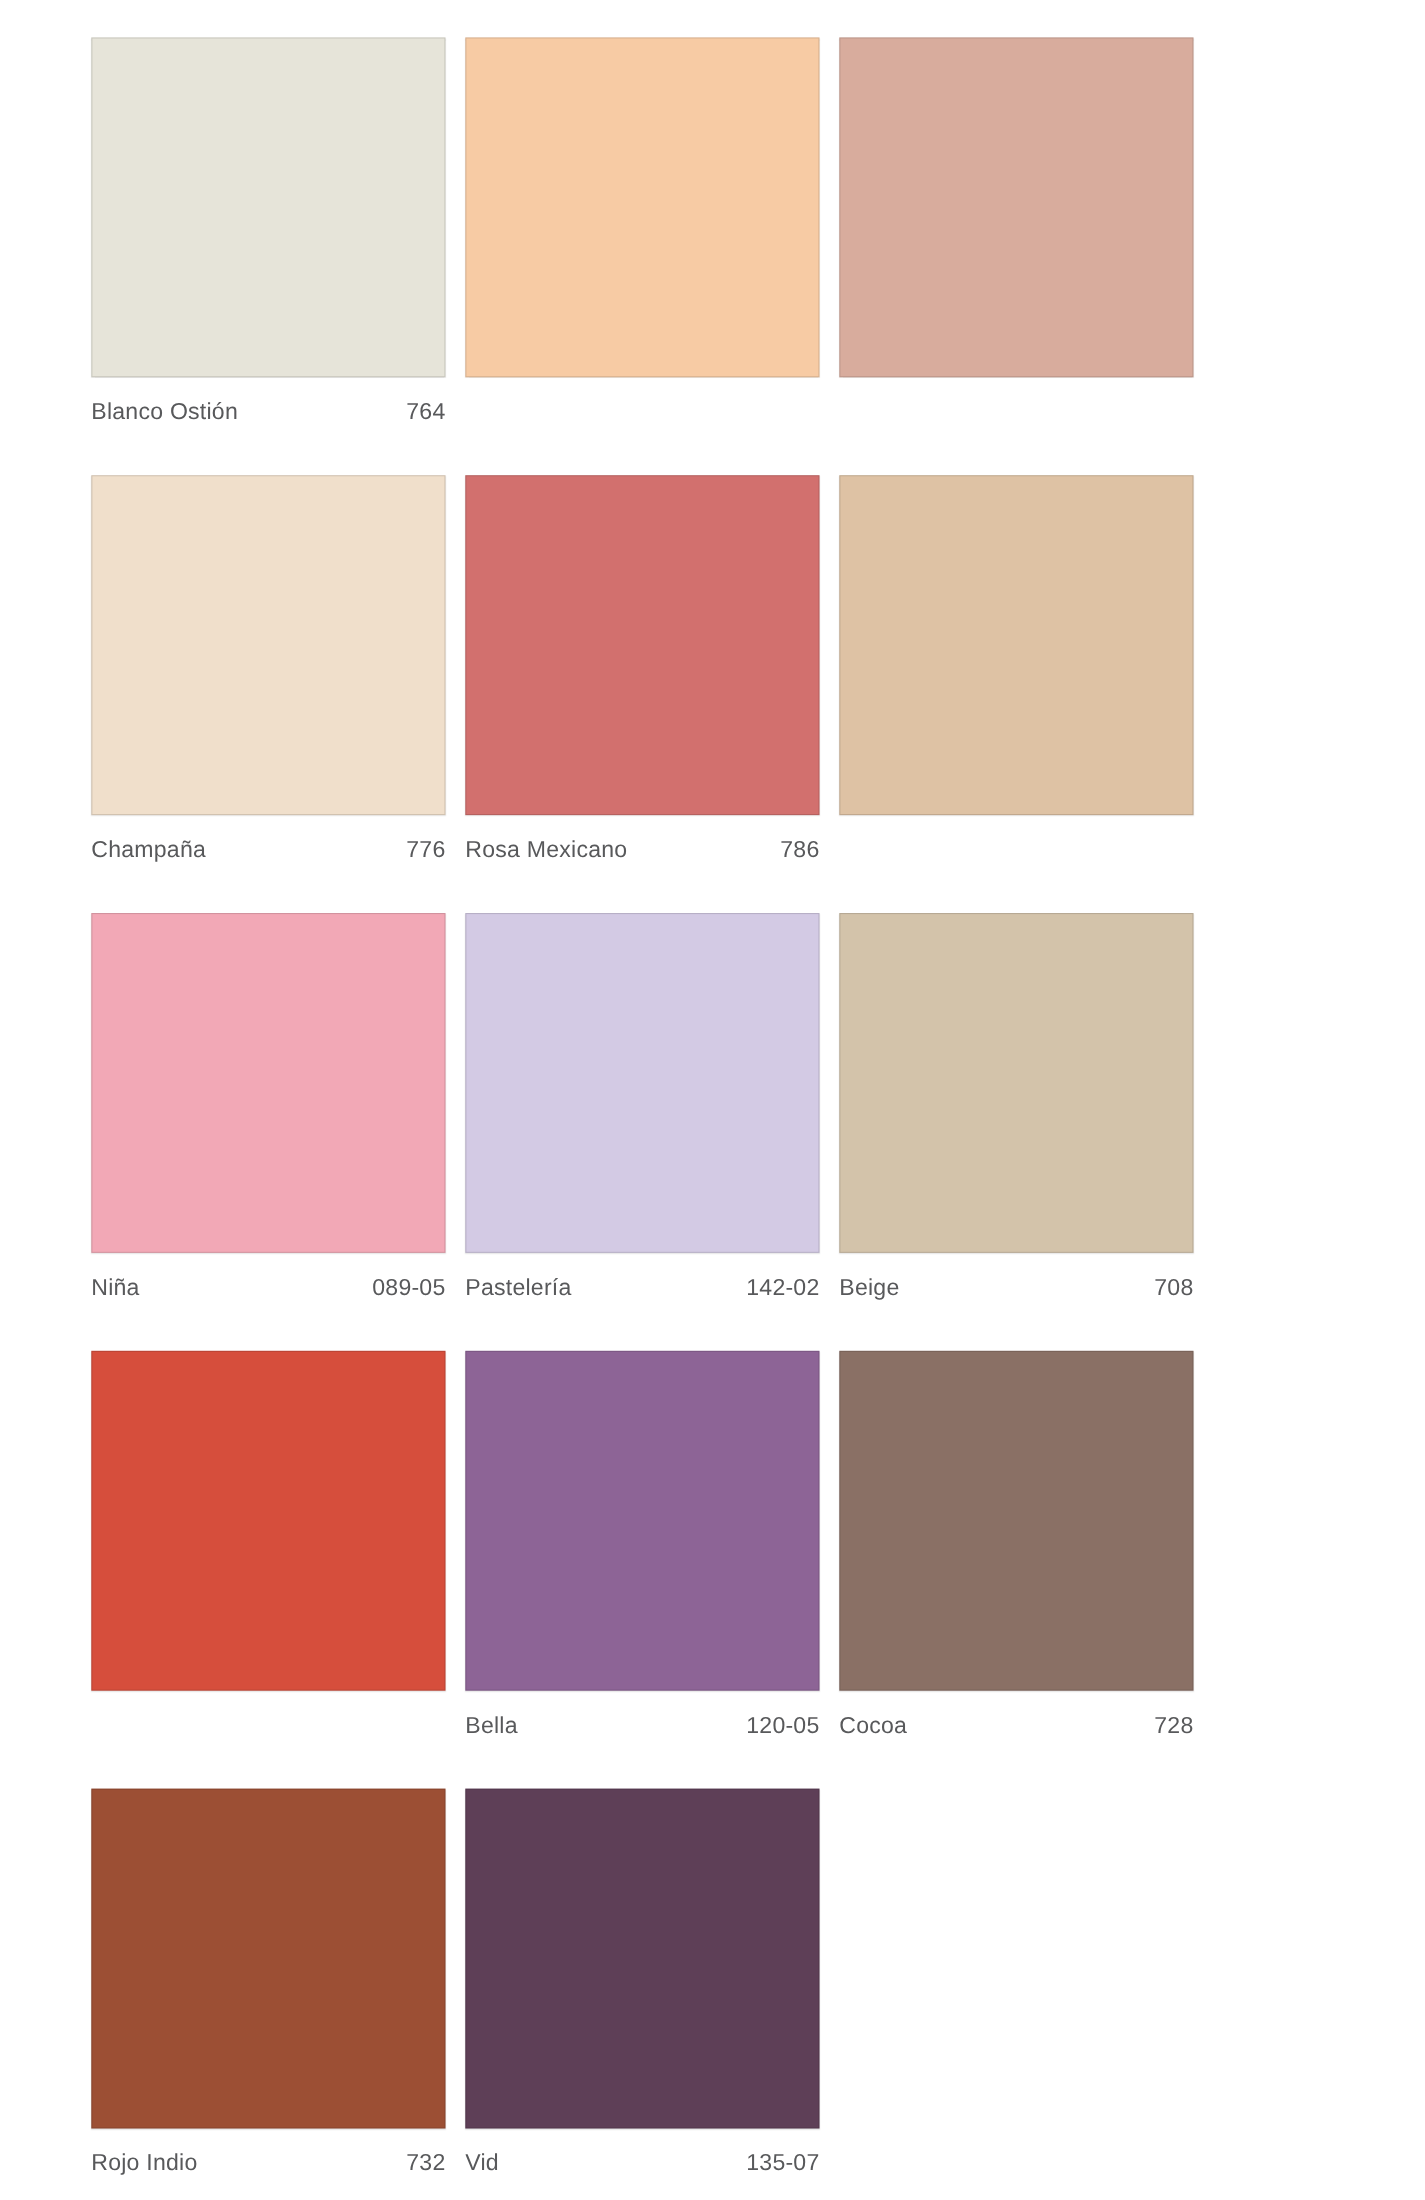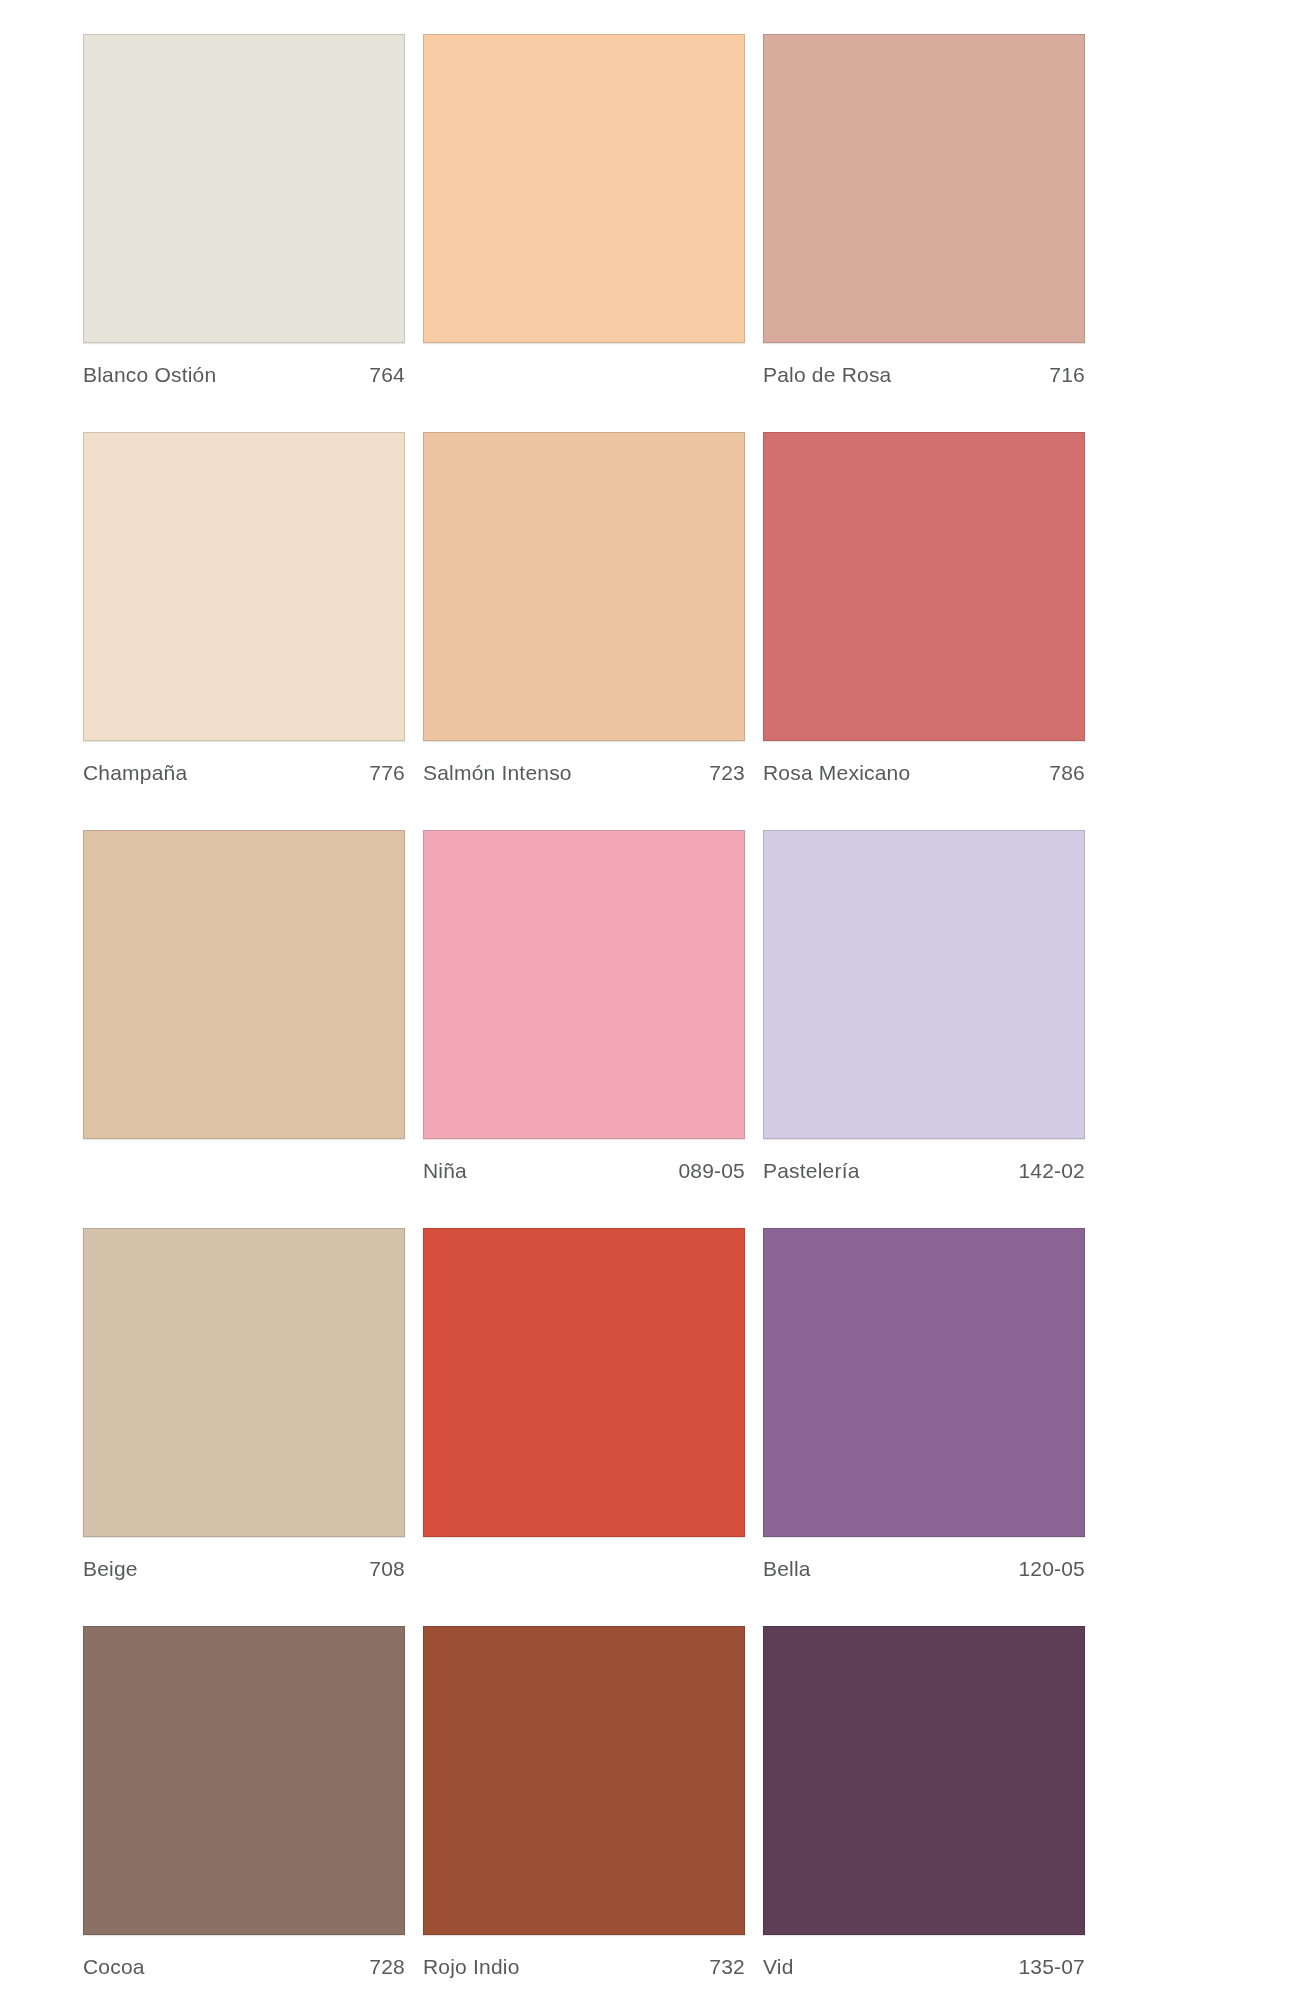--- a/index.html
+++ b/index.html
@@ -80,37 +80,26 @@
         <div class="swatch-meta">
           <span class="swatch-name">Blanco Ostión</span>
           <span class="swatch-code">764</span>
         </div>
       </div>
       <div class="swatch-cell">
         <div class="swatch-chip" style="background: rgb(247, 203, 164);"></div>
       </div>
       <div class="swatch-cell">
         <div class="swatch-chip" style="background: rgb(216, 172, 157);"></div>
-        <div class="swatch-meta">
-          <span class="swatch-name">Palo de Rosa</span>
-          <span class="swatch-code">716</span>
-        </div>
       </div>
       <div class="swatch-cell">
         <div class="swatch-chip" style="background: rgb(240, 223, 203);"></div>
         <div class="swatch-meta">
           <span class="swatch-name">Champaña</span>
           <span class="swatch-code">776</span>
-        </div>
-      </div>
-      <div class="swatch-cell">
-        <div class="swatch-chip" style="background: rgb(237, 197, 163);"></div>
-        <div class="swatch-meta">
-          <span class="swatch-name">Salmón Intenso</span>
-          <span class="swatch-code">723</span>
         </div>
       </div>
       <div class="swatch-cell">
         <div class="swatch-chip" style="background: rgb(210, 112, 110);"></div>
         <div class="swatch-meta">
           <span class="swatch-name">Rosa Mexicano</span>
           <span class="swatch-code">786</span>
         </div>
       </div>
       <div class="swatch-cell">

